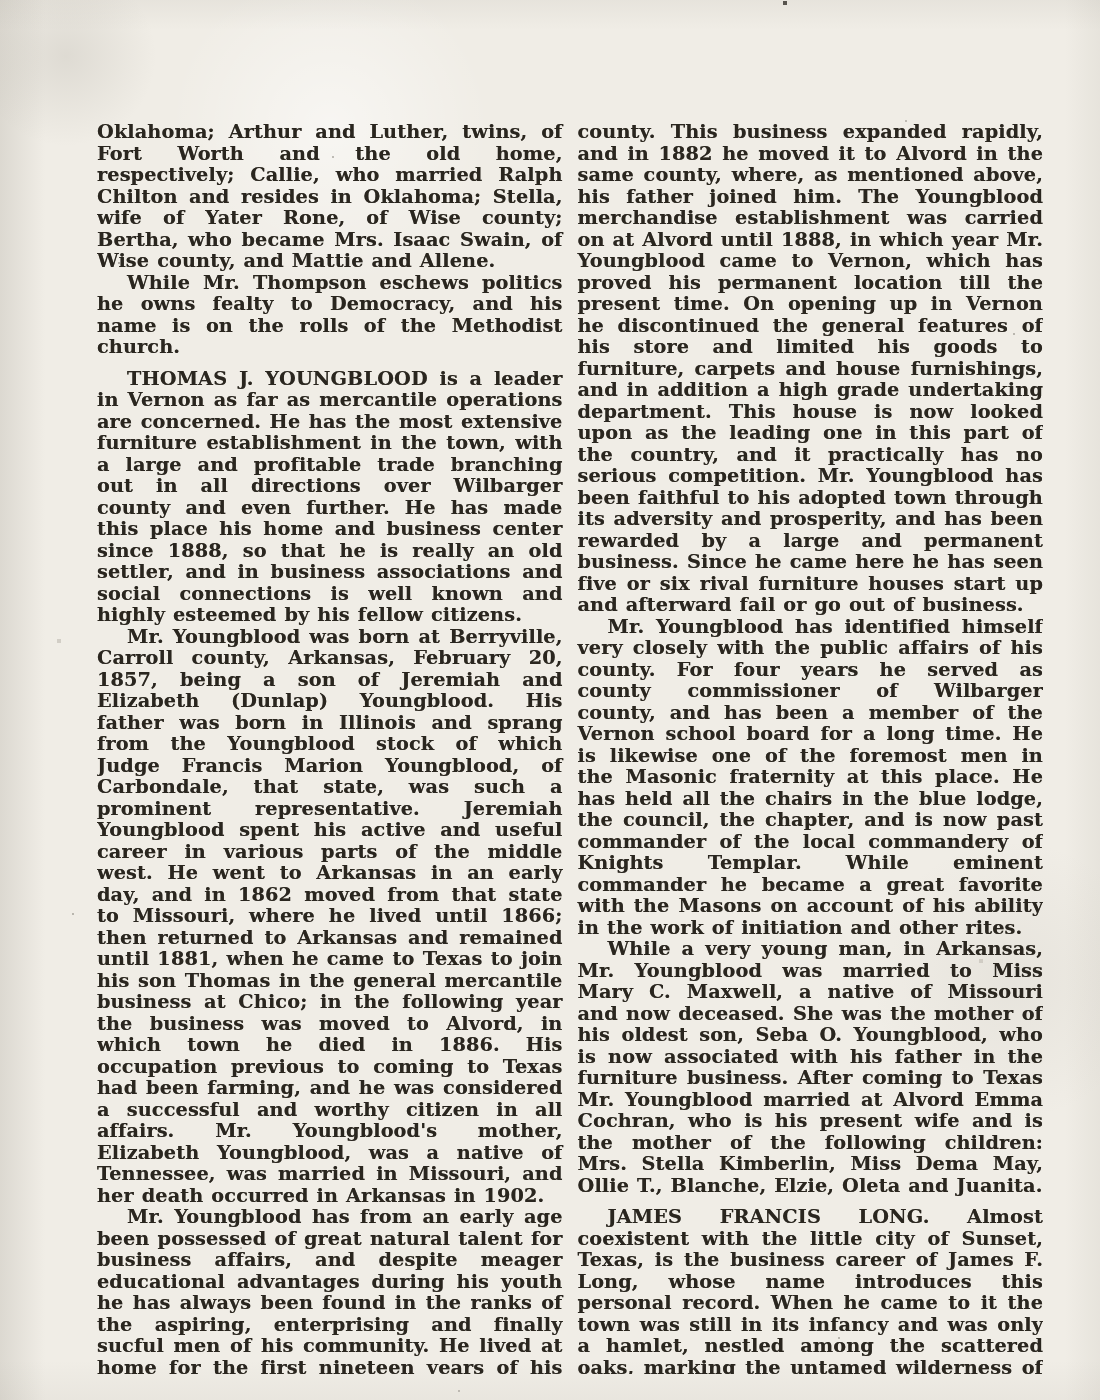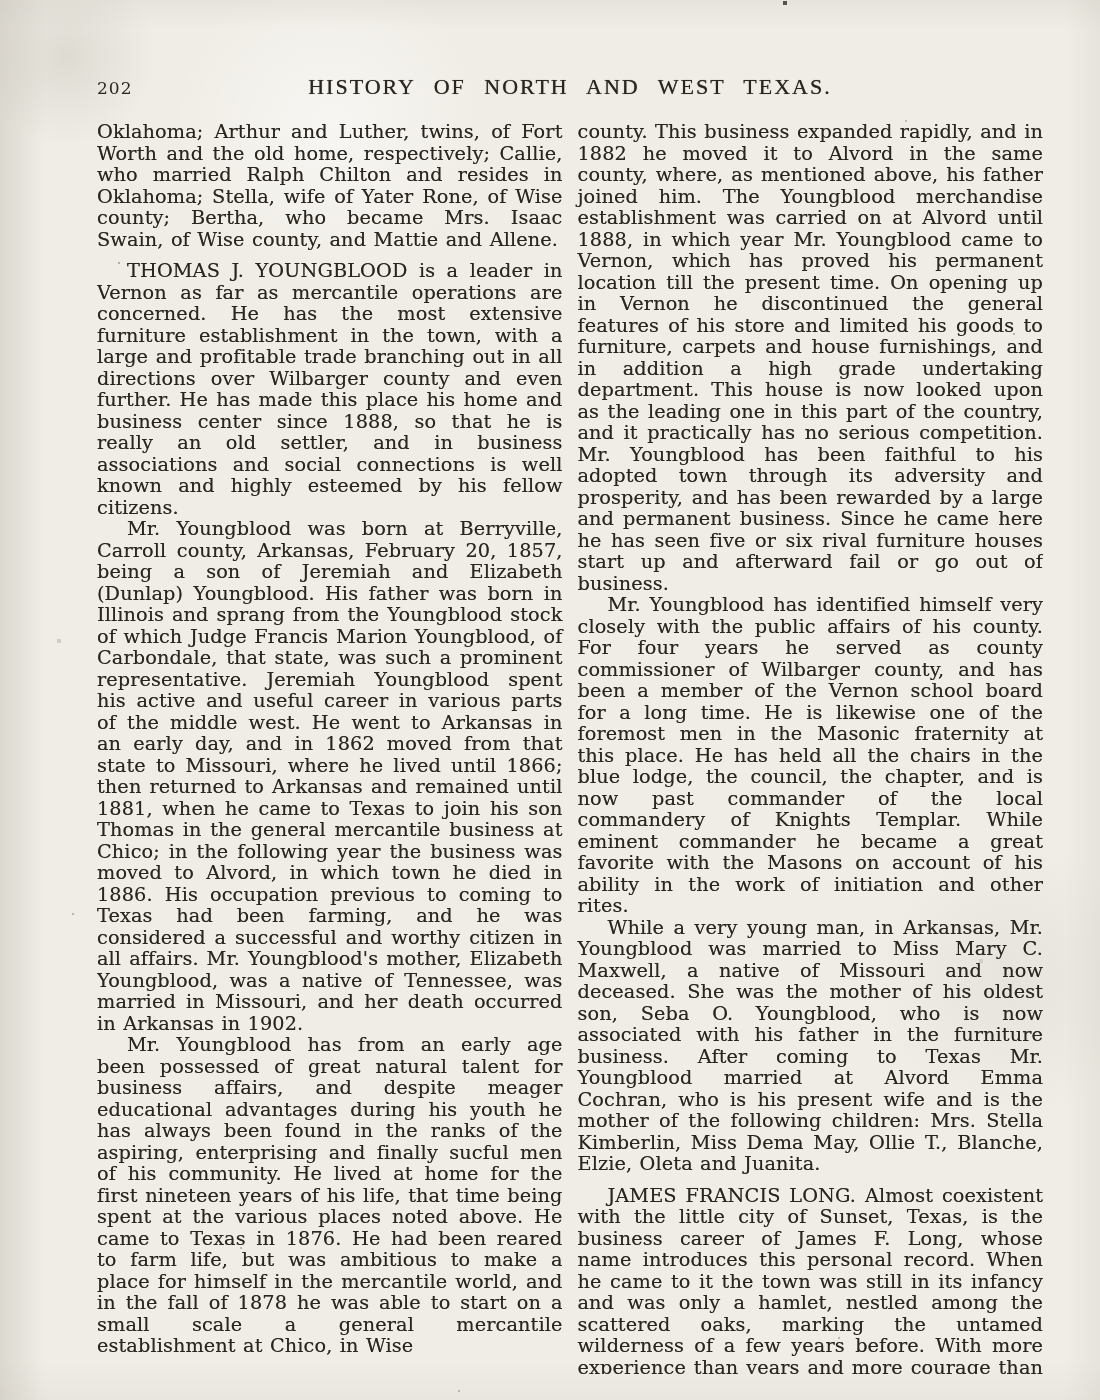--- a/index.html
+++ b/index.html
@@ -84,38 +84,36 @@
     flex: 1 1 0;
     text-align: justify;
   }
   .col p {
     margin: 0;
     font-size: 19.3px;
     line-height: 21.5px;
     letter-spacing: 0.1px;
     word-spacing: 0.06em;
     text-shadow: 0 0 0.6px rgba(42,38,31,0.55);
+    font-weight: bold;
   }
   .col p.indent { text-indent: 30px; }
   .col p.section-start { margin-top: 10px; }
 </style>
 </head>
 <body>
 
 <div class="page">
   <div class="specks"></div>
 
-  <div class="header">
-    <span class="page-num">202</span>
-    <span class="running-title">HISTORY OF NORTH AND WEST TEXAS.</span>
-  </div>
 
   <div class="columns">
     <div class="col">
       <p class="no-indent">Oklahoma; Arthur and Luther, twins, of Fort Worth and the old home, respectively; Callie, who married Ralph Chilton and resides in Oklahoma; Stella, wife of Yater Rone, of Wise county; Bertha, who became Mrs. Isaac Swain, of Wise county, and Mattie and Allene.</p>
+      <p class="indent">While Mr. Thompson eschews politics he owns fealty to Democracy, and his name is on the rolls of the Methodist church.</p>
       <p class="indent section-start">THOMAS J. YOUNGBLOOD is a leader in Vernon as far as mercantile operations are concerned. He has the most extensive furniture establishment in the town, with a large and profitable trade branching out in all directions over Wilbarger county and even further. He has made this place his home and business center since 1888, so that he is really an old settler, and in business associations and social connections is well known and highly esteemed by his fellow citizens.</p>
       <p class="indent">Mr. Youngblood was born at Berryville, Carroll county, Arkansas, February 20, 1857, being a son of Jeremiah and Elizabeth (Dunlap) Youngblood. His father was born in Illinois and sprang from the Youngblood stock of which Judge Francis Marion Youngblood, of Carbondale, that state, was such a prominent representative. Jeremiah Youngblood spent his active and useful career in various parts of the middle west. He went to Arkansas in an early day, and in 1862 moved from that state to Missouri, where he lived until 1866; then returned to Arkansas and remained until 1881, when he came to Texas to join his son Thomas in the general mercantile business at Chico; in the following year the business was moved to Alvord, in which town he died in 1886. His occupation previous to coming to Texas had been farming, and he was considered a successful and worthy citizen in all affairs. Mr. Youngblood's mother, Elizabeth Youngblood, was a native of Tennessee, was married in Missouri, and her death occurred in Arkansas in 1902.</p>
       <p class="indent">Mr. Youngblood has from an early age been possessed of great natural talent for business affairs, and despite meager educational advantages during his youth he has always been found in the ranks of the aspiring, enterprising and finally sucful men of his community. He lived at home for the first nineteen years of his life, that time being spent at the various places noted above. He came to Texas in 1876. He had been reared to farm life, but was ambitious to make a place for himself in the mercantile world, and in the fall of 1878 he was able to start on a small scale a general mercantile establishment at Chico, in Wise</p>
     </div>
     <div class="col">
       <p class="no-indent">county. This business expanded rapidly, and in 1882 he moved it to Alvord in the same county, where, as mentioned above, his father joined him. The Youngblood merchandise establishment was carried on at Alvord until 1888, in which year Mr. Youngblood came to Vernon, which has proved his permanent location till the present time. On opening up in Vernon he discontinued the general features of his store and limited his goods to furniture, carpets and house furnishings, and in addition a high grade undertaking department. This house is now looked upon as the leading one in this part of the country, and it practically has no serious competition. Mr. Youngblood has been faithful to his adopted town through its adversity and prosperity, and has been rewarded by a large and permanent business. Since he came here he has seen five or six rival furniture houses start up and afterward fail or go out of business.</p>
       <p class="indent">Mr. Youngblood has identified himself very closely with the public affairs of his county. For four years he served as county commissioner of Wilbarger county, and has been a member of the Vernon school board for a long time. He is likewise one of the foremost men in the Masonic fraternity at this place. He has held all the chairs in the blue lodge, the council, the chapter, and is now past commander of the local commandery of Knights Templar. While eminent commander he became a great favorite with the Masons on account of his ability in the work of initiation and other rites.</p>
       <p class="indent">While a very young man, in Arkansas, Mr. Youngblood was married to Miss Mary C. Maxwell, a native of Missouri and now deceased. She was the mother of his oldest son, Seba O. Youngblood, who is now associated with his father in the furniture business. After coming to Texas Mr. Youngblood married at Alvord Emma Cochran, who is his present wife and is the mother of the following children: Mrs. Stella Kimberlin, Miss Dema May, Ollie T., Blanche, Elzie, Oleta and Juanita.</p>
       <p class="indent section-start">JAMES FRANCIS LONG. Almost coexistent with the little city of Sunset, Texas, is the business career of James F. Long, whose name introduces this personal record. When he came to it the town was still in its infancy and was only a hamlet, nestled among the scattered oaks, marking the untamed wilderness of a few years before. With more experience than years and more courage than capital Mr. Long grasped the opportunity to establish a business which was destined to grow and become one of the leading if not the chiefest mercantile enterprise of the place. From</p>
     </div>

